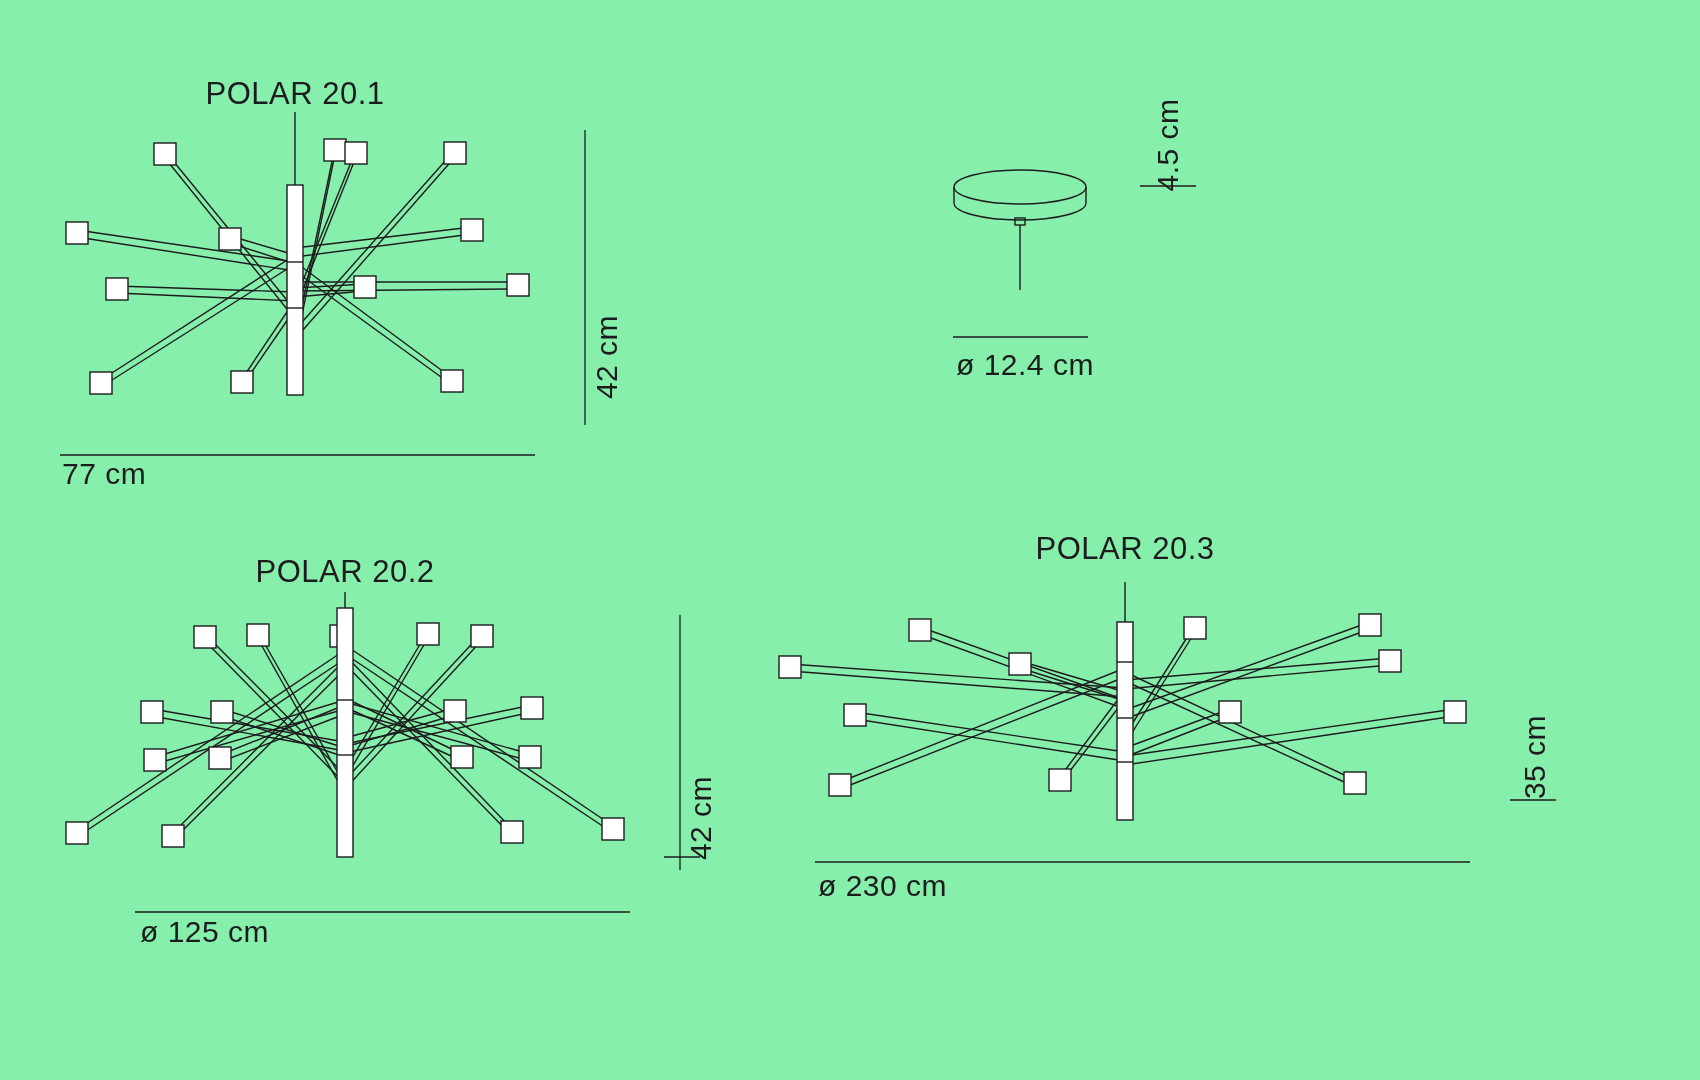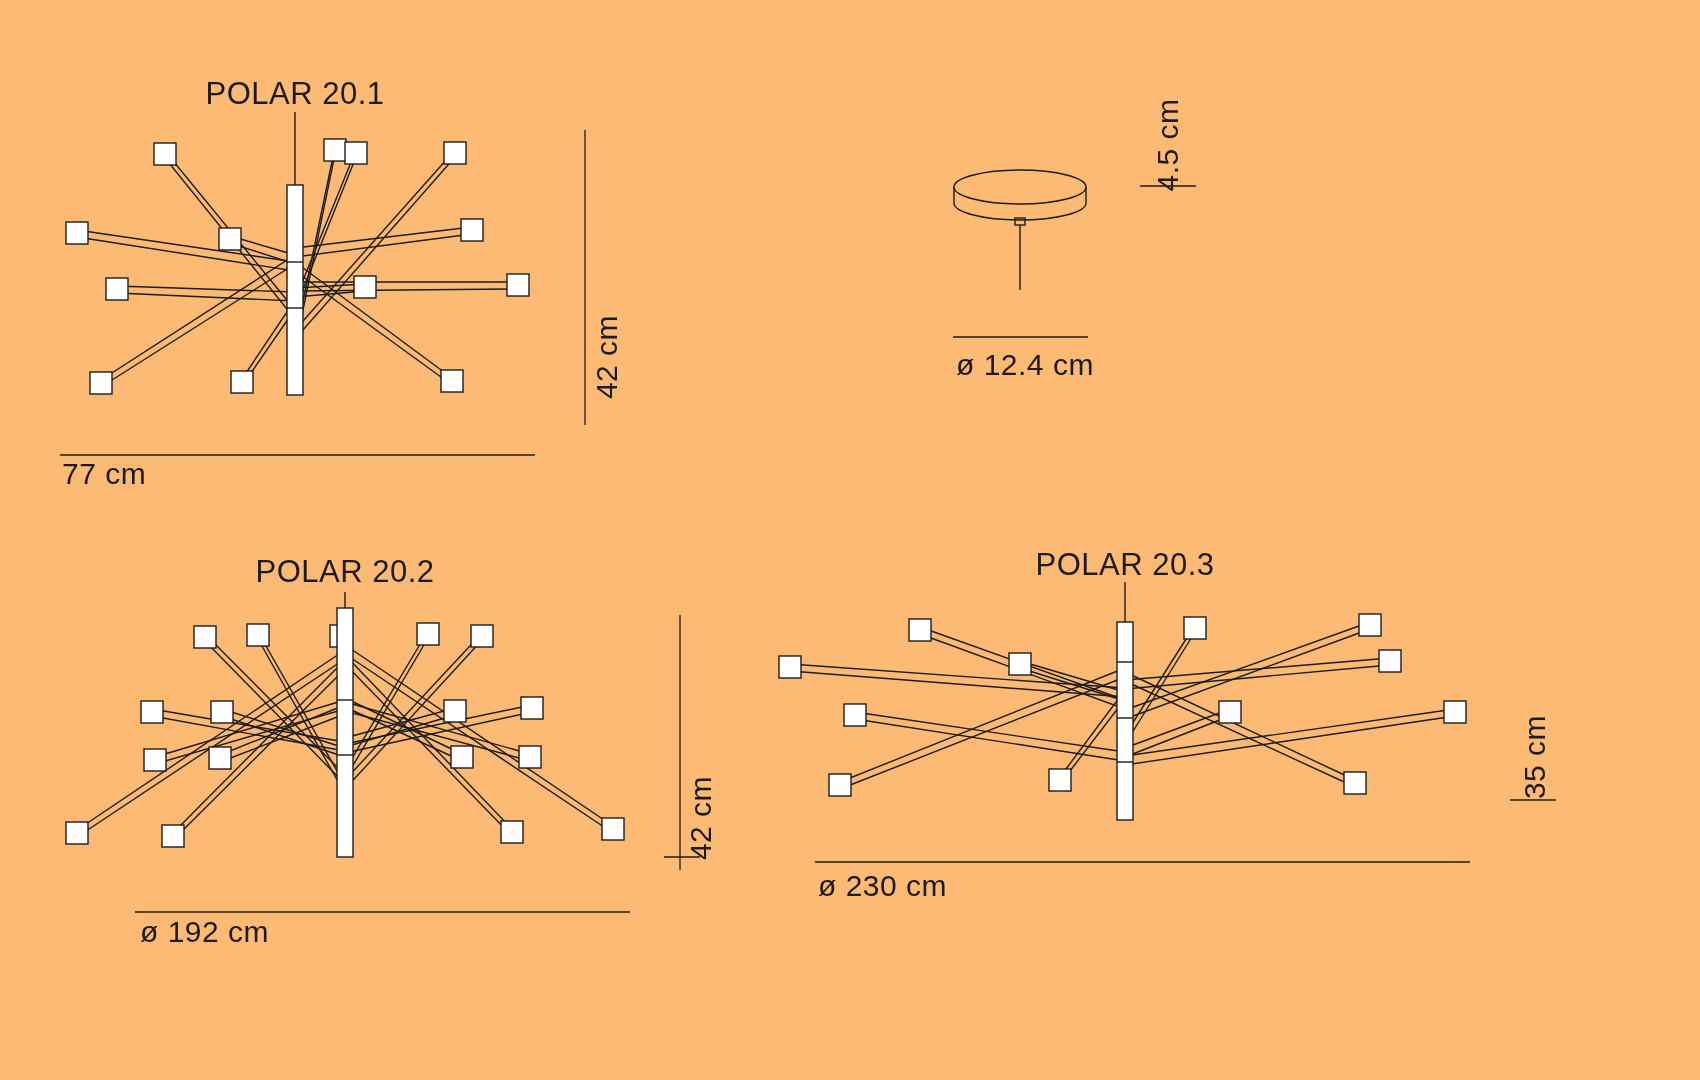--- a/index.html
+++ b/index.html
@@ -1,19 +1,19 @@
 <!DOCTYPE html>
 <html><head>
 <meta charset="utf-8">
 <style>
   html,body{margin:0;padding:0;background:#ffffff;}
   .page{
     position:relative;
     width:1700px;height:1080px;
-    background:#fdba74;
+    background:#86efac;
     font-family:"Liberation Sans", sans-serif;
     color:#1c1c1c;
     overflow:hidden;
   }
   #artwork{position:absolute;left:0;top:0;}
   .lbl{
     position:absolute;
     font-size:30px;
     line-height:1;
     white-space:nowrap;
@@ -196,19 +196,19 @@
 
   <div class="lbl title center" style="left:295px;top:78px">POLAR 20.1</div>
   <div class="lbl rot" style="left:607px;top:357px">42 cm</div>
   <div class="lbl" style="left:62px;top:459px">77 cm</div>
 
   <div class="lbl rot" style="left:1168px;top:145px">4.5 cm</div>
   <div class="lbl" style="left:956px;top:350px">ø 12.4 cm</div>
 
   <div class="lbl title center" style="left:345px;top:556px">POLAR 20.2</div>
   <div class="lbl rot" style="left:701px;top:818px">42 cm</div>
-  <div class="lbl" style="left:140px;top:917px">ø 192 cm</div>
-
-  <div class="lbl title center" style="left:1125px;top:549px">POLAR 20.3</div>
+  <div class="lbl" style="left:140px;top:917px">ø 125 cm</div>
+
+  <div class="lbl title center" style="left:1125px;top:533px">POLAR 20.3</div>
   <div class="lbl rot" style="left:1535px;top:757px">35 cm</div>
   <div class="lbl" style="left:818px;top:871px">ø 230 cm</div>
 
 </div>
 
 </body></html>

